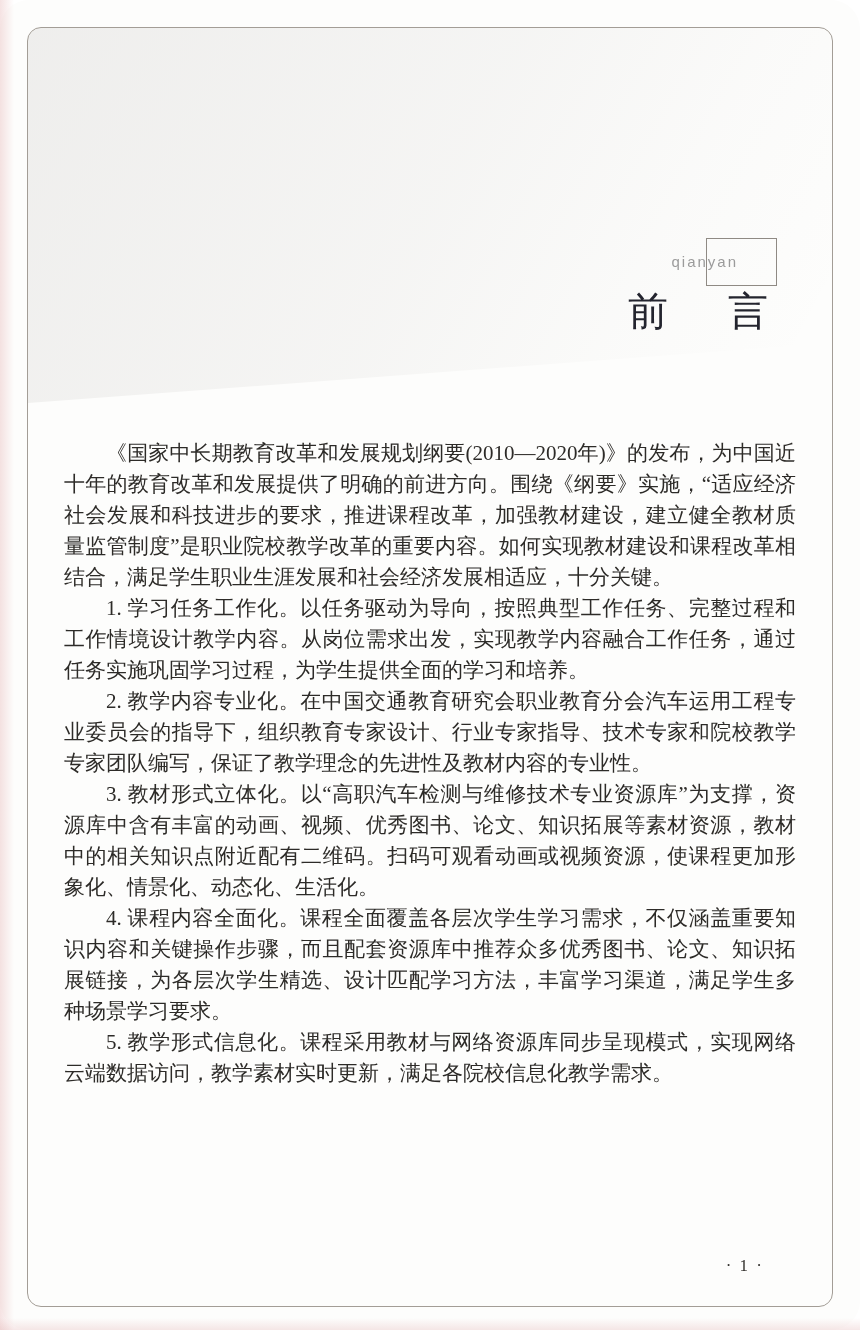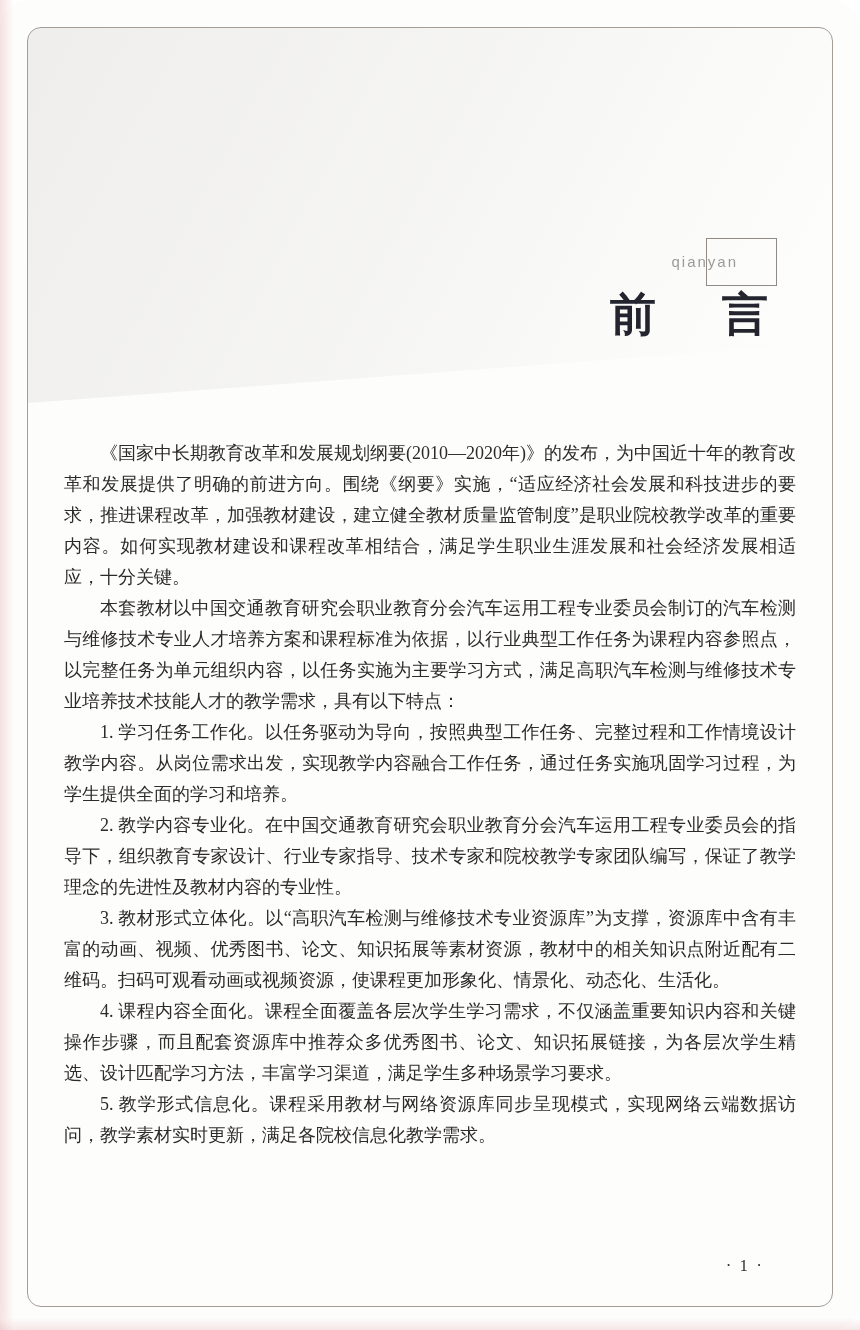--- a/index.html
+++ b/index.html
@@ -57,32 +57,32 @@
     position: absolute;
     top: 253px; right: 122px;
     font-family: "Liberation Sans", "DejaVu Sans", sans-serif;
     font-size: 15px;
     letter-spacing: 2px;
     color: #9b9b9b;
   }
   .title {
     position: absolute;
     top: 284px; right: 82px;
-    font-size: 46px;
-    font-weight: 700;
+    font-size: 40px;
+    font-weight: 400;
     letter-spacing: 10px;
     color: #23242e;
     white-space: nowrap;
   }
   .body-text {
     position: absolute;
     left: 64px; right: 64px;
     top: 438px; height: 810px;
     overflow: hidden;
-    font-size: 18px;
+    font-size: 21px;
     line-height: 31px;
     color: #2d2b28;
     text-align: justify;
   }
   .body-text p { text-indent: 2em; }
   .page-number {
     position: absolute;
     top: 1256px; right: 96px;
     font-size: 17px;
     color: #33312e;
@@ -99,21 +99,20 @@
 
   <div class="page-border"></div>
   <div class="shade"></div>
 
   <div class="title-box"></div>
   <div class="pinyin">qianyan</div>
   <h1 class="title">前　言</h1>
 
   <div class="body-text">
     <p>《国家中长期教育改革和发展规划纲要(2010—2020年)》的发布，为中国近十年的教育改革和发展提供了明确的前进方向。围绕《纲要》实施，“适应经济社会发展和科技进步的要求，推进课程改革，加强教材建设，建立健全教材质量监管制度”是职业院校教学改革的重要内容。如何实现教材建设和课程改革相结合，满足学生职业生涯发展和社会经济发展相适应，十分关键。</p>
-    <p>本套教材以中国交通教育研究会职业教育分会汽车运用工程专业委员会制订的汽车检测与维修技术专业人才培养方案和课程标准为依据，以行业典型工作任务为课程内容参照点，以完整任务为单元组织内容，以任务实施为主要学习方式，满足高职汽车检测与维修技术专业培养技术技能人才的教学需求，具有以下特点：</p>
     <p>1. 学习任务工作化。以任务驱动为导向，按照典型工作任务、完整过程和工作情境设计教学内容。从岗位需求出发，实现教学内容融合工作任务，通过任务实施巩固学习过程，为学生提供全面的学习和培养。</p>
     <p>2. 教学内容专业化。在中国交通教育研究会职业教育分会汽车运用工程专业委员会的指导下，组织教育专家设计、行业专家指导、技术专家和院校教学专家团队编写，保证了教学理念的先进性及教材内容的专业性。</p>
     <p>3. 教材形式立体化。以“高职汽车检测与维修技术专业资源库”为支撑，资源库中含有丰富的动画、视频、优秀图书、论文、知识拓展等素材资源，教材中的相关知识点附近配有二维码。扫码可观看动画或视频资源，使课程更加形象化、情景化、动态化、生活化。</p>
     <p>4. 课程内容全面化。课程全面覆盖各层次学生学习需求，不仅涵盖重要知识内容和关键操作步骤，而且配套资源库中推荐众多优秀图书、论文、知识拓展链接，为各层次学生精选、设计匹配学习方法，丰富学习渠道，满足学生多种场景学习要求。</p>
     <p>5. 教学形式信息化。课程采用教材与网络资源库同步呈现模式，实现网络云端数据访问，教学素材实时更新，满足各院校信息化教学需求。</p>
   </div>
 
   <div class="page-number">· 1 ·</div>
 
 </div>

